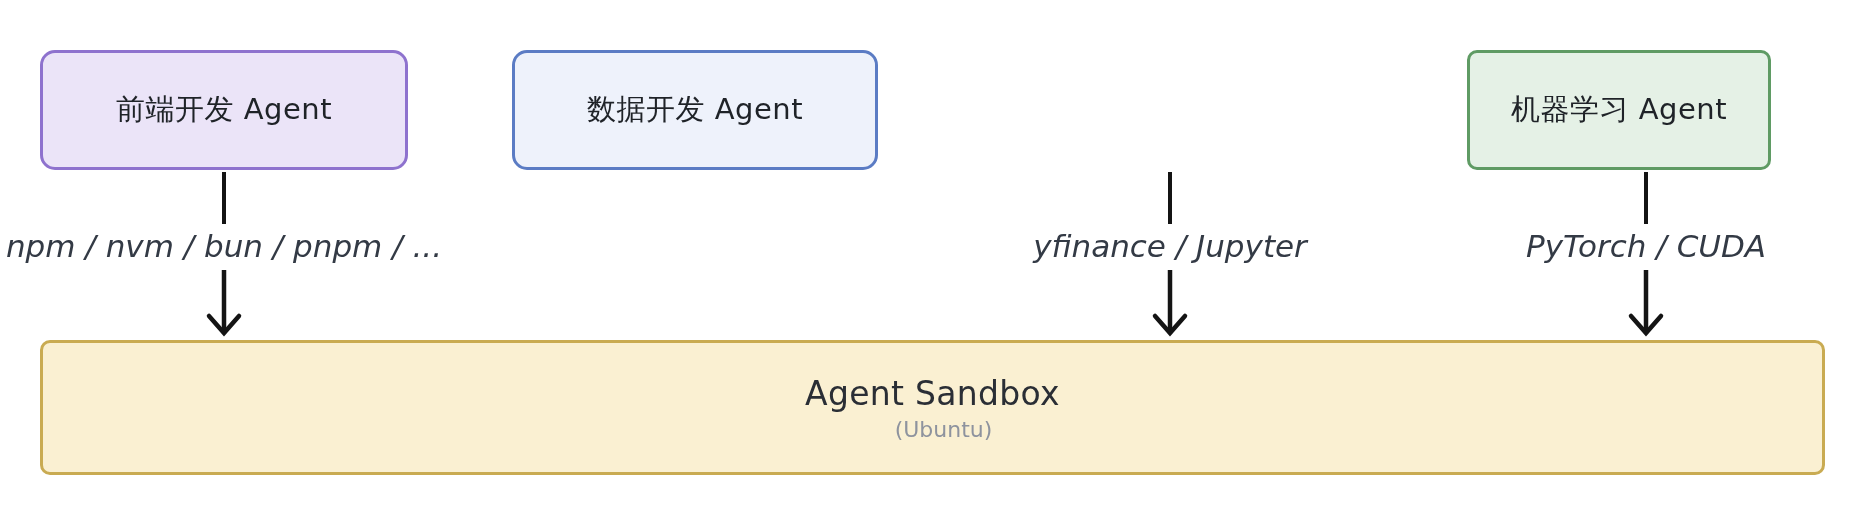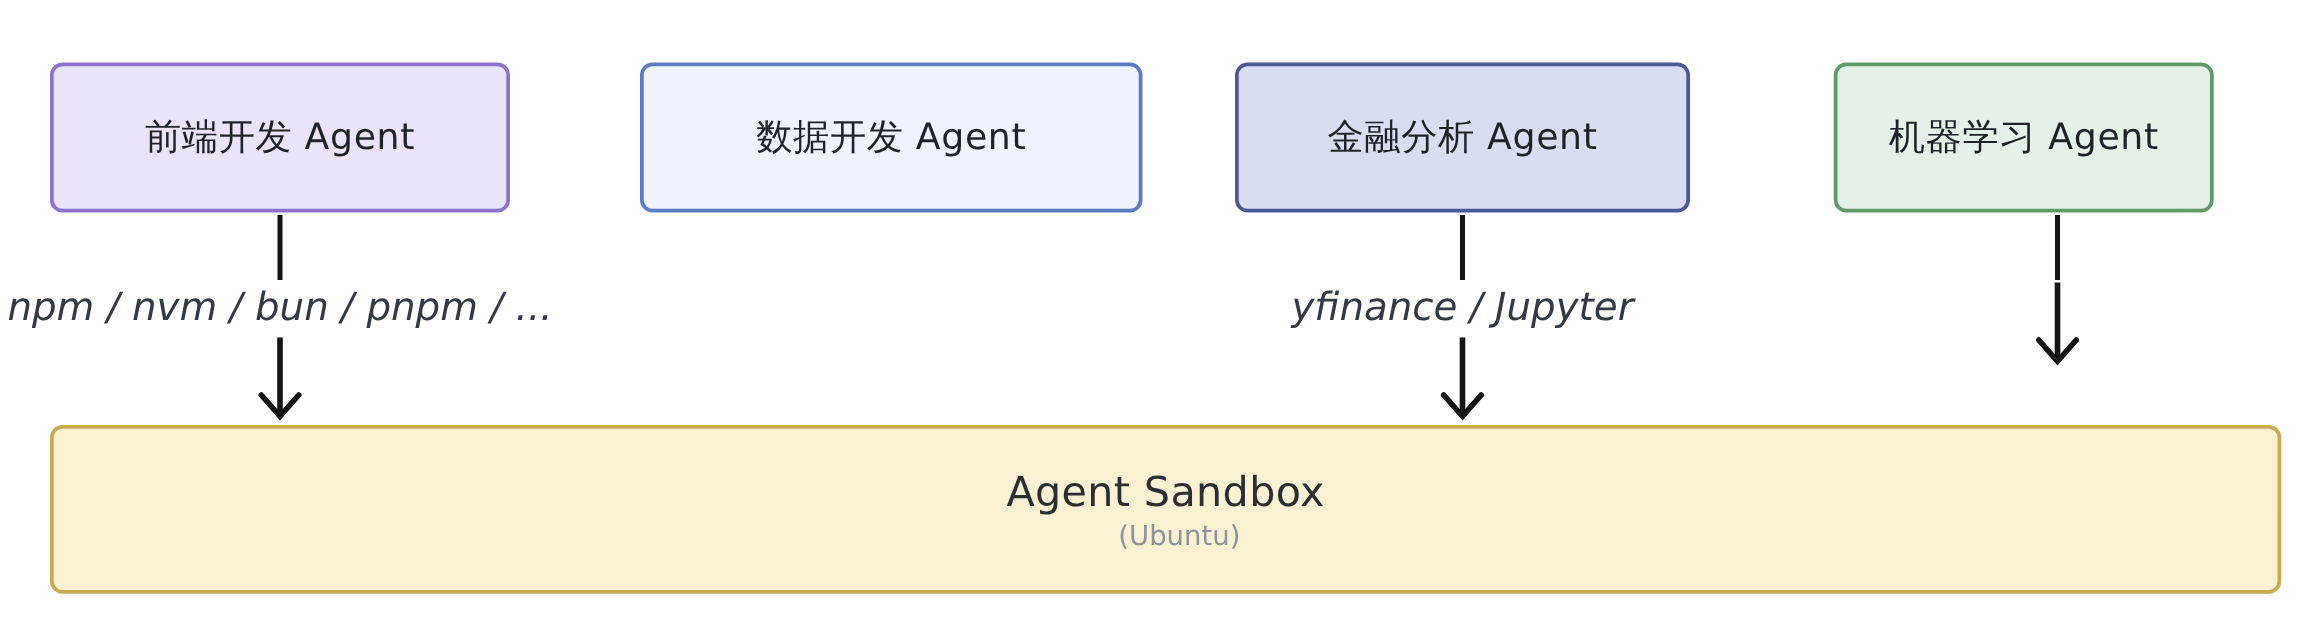--- a/index.html
+++ b/index.html
@@ -25,21 +25,21 @@
     display: flex;
     align-items: center;
     justify-content: center;
   }
   .agent-box .agent-label {
     font-size: 29px;
     color: #1f2328;
     letter-spacing: 0.5px;
   }
   .agent-0 { left: 40px;   width: 368px; }
-  .agent-1 { left: 512px;  width: 402px; }
+  .agent-1 { left: 512px;  width: 366px; border-radius: 15px; }
   .agent-2 { left: 988px;  width: 364px; }
   .agent-3 { left: 1467px; width: 304px; }
 
   .connector {
     position: absolute;
     top: 172px;
     width: 500px;
     height: 168px;
     display: flex;
     flex-direction: column;
@@ -96,28 +96,25 @@
     font-size: 22px;
     color: #8e939e;
     margin-left: 22px;
   }
 </style>
 </head>
 <body>
 
 <div class="canvas">
 
-  <div class="agent-box agent-0" style="border-color: rgb(142, 114, 206); background: rgb(235, 228, 248);">
+  <div class="agent-box agent-0" style="border-color: rgb(142, 114, 206); background: rgb(235, 228, 248); border-radius: 15px;">
     <span class="agent-label">前端开发 Agent</span>
   </div>
   <div class="agent-box agent-1" style="border-color: rgb(91, 124, 196); background: rgb(238, 242, 251);">
     <span class="agent-label">数据开发 Agent</span>
-  </div>
-  <div class="agent-box agent-2" style="border-color: rgb(74, 91, 148); background: rgb(216, 222, 240);">
-    <span class="agent-label">金融分析 Agent</span>
   </div>
   <div class="agent-box agent-3" style="border-color: rgb(95, 155, 100); background: rgb(229, 241, 230);">
     <span class="agent-label">机器学习 Agent</span>
   </div>
 
   <div class="connector conn-0">
     <div class="edge-line-upper"></div>
     <div class="edge-label">npm / nvm / bun / pnpm / ...</div>
     <svg class="edge-arrow-svg" viewBox="0 0 44 72">
       <line x1="22" y1="2" x2="22" y2="62" stroke="#141414" stroke-width="4.5"></line>
@@ -130,20 +127,21 @@
     <div class="edge-line-upper"></div>
     <div class="edge-label">yfinance / Jupyter</div>
     <svg class="edge-arrow-svg" viewBox="0 0 44 72">
       <line x1="22" y1="2" x2="22" y2="62" stroke="#141414" stroke-width="4.5"></line>
       <polyline points="7,48 22,65 37,48" fill="none" stroke="#141414" stroke-width="4.5" stroke-linecap="round" stroke-linejoin="miter"></polyline>
     </svg>
   </div>
 
   <div class="connector conn-3">
     <div class="edge-line-upper"></div>
+    <div class="edge-label">PyTorch / CUDA</div>
     <svg class="edge-arrow-svg" viewBox="0 0 44 72">
       <line x1="22" y1="2" x2="22" y2="62" stroke="#141414" stroke-width="4.5"></line>
       <polyline points="7,48 22,65 37,48" fill="none" stroke="#141414" stroke-width="4.5" stroke-linecap="round" stroke-linejoin="miter"></polyline>
     </svg>
   </div>
 
   <div class="sandbox-box" style="border-color: rgb(201, 171, 82); background: rgb(250, 240, 210);">
     <div class="sandbox-title">Agent Sandbox</div>
     <div class="sandbox-subtitle">(Ubuntu)</div>
   </div>

